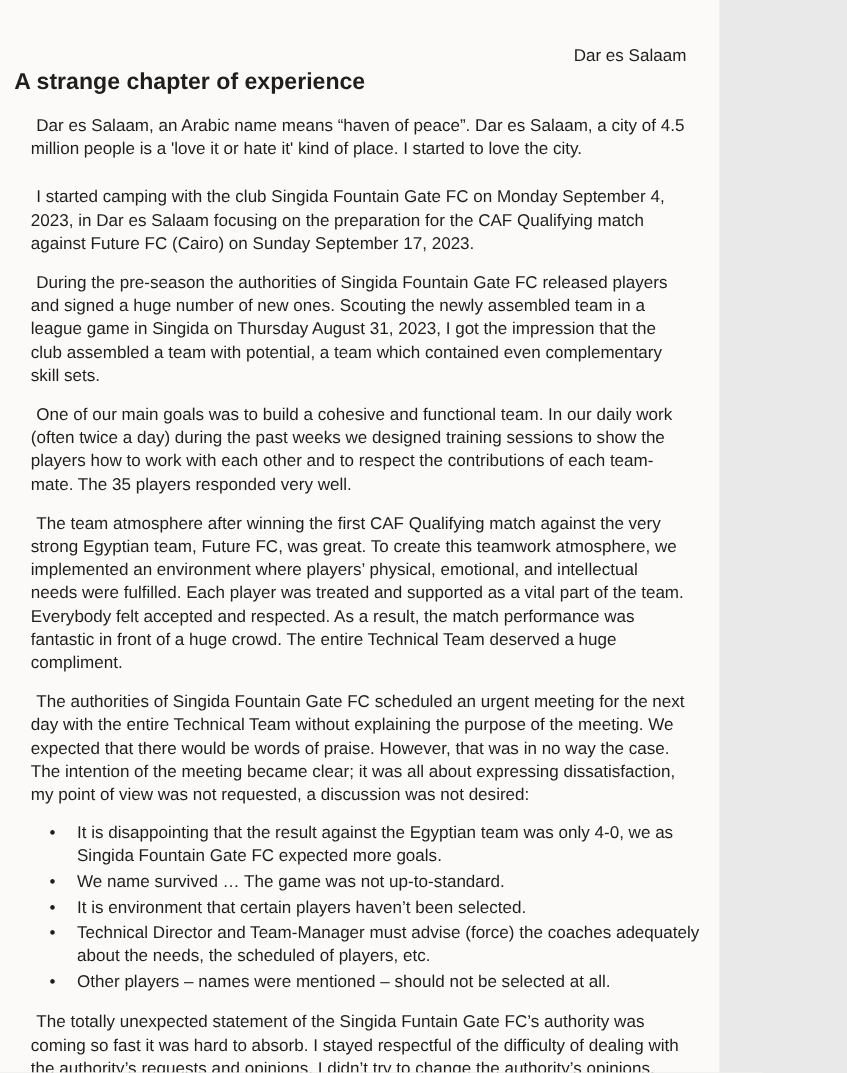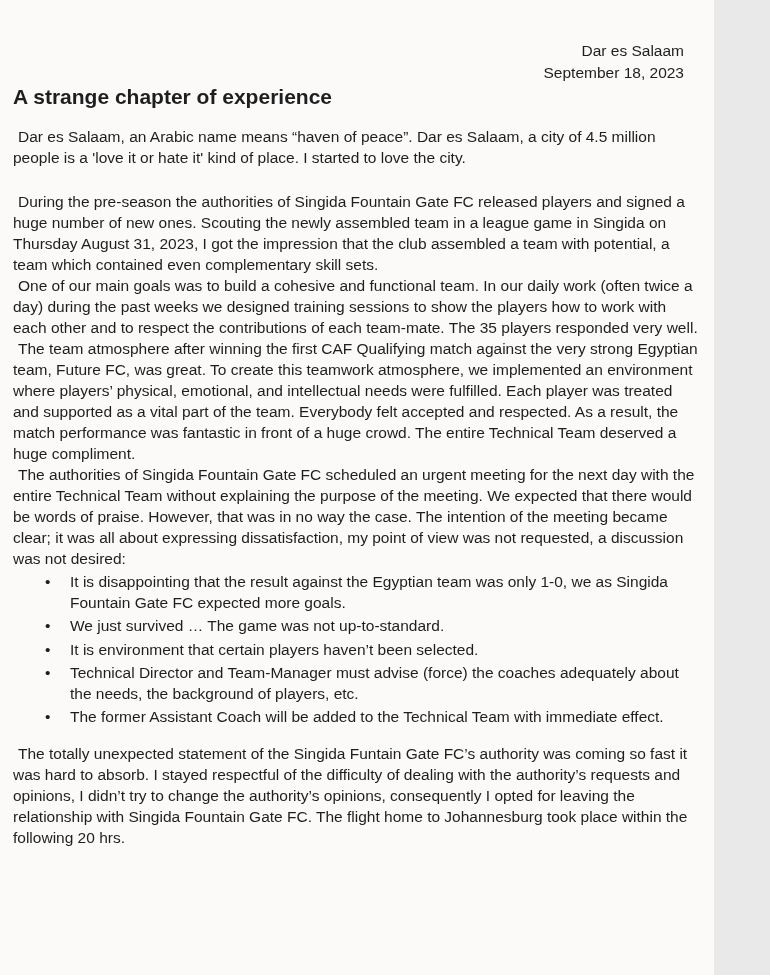--- a/index.html
+++ b/index.html
@@ -2,21 +2,21 @@
 <html><head>
 <meta charset="utf-8">
 <style>
   html, body {
     margin: 0;
     padding: 0;
     background: #e9e9e9;
   }
   .page {
     position: relative;
-    width: 714px;
+    width: 654px;
     height: 975px;
     background: #fbfaf9;
     color: #1e1e1e;
     font-family: "Liberation Sans", sans-serif;
     font-size: 15.5px;
     line-height: 21px;
     box-sizing: border-box;
     padding: 40px 15px 0 13px;
     overflow: hidden;
   }
@@ -27,21 +27,21 @@
   .dateline div {
     line-height: 22px;
   }
   .doc-title {
     margin: 2px 0 0 0;
     font-size: 21px;
     font-weight: bold;
     line-height: 22px;
   }
   p.body-para {
-    margin: 0;
+    margin: 15px;
     text-indent: 5px;
   }
   p.first-para {
     margin-top: 18px;
     margin-bottom: 23px;
   }
   ul.grievance-list {
     list-style: none;
     margin: 3px 0 0 0;
     padding: 0;
@@ -63,35 +63,35 @@
     margin-top: 15px;
   }
 </style>
 </head>
 <body>
 
 <div class="page">
 
   <div class="dateline">
     <div>Dar es Salaam</div>
-    <div>September 18, 2023</div>
   </div>
 
   <h1 class="doc-title">A strange chapter of experience</h1>
 
   <p class="body-para first-para">Dar es Salaam, an Arabic name means “haven of peace”. Dar es Salaam, a city of 4.5 million people is a 'love it or hate it' kind of place. I started to love the city.</p>
 
+  <p class="body-para">I started camping with the club Singida Fountain Gate FC on Monday September 4, 2023, in Dar es Salaam focusing on the preparation for the CAF Qualifying match against Future FC (Cairo) on Sunday September 17, 2023.</p>
   <p class="body-para">During the pre-season the authorities of Singida Fountain Gate FC released players and signed a huge number of new ones. Scouting the newly assembled team in a league game in Singida on Thursday August 31, 2023, I got the impression that the club assembled a team with potential, a team which contained even complementary skill sets.</p>
   <p class="body-para">One of our main goals was to build a cohesive and functional team. In our daily work (often twice a day) during the past weeks we designed training sessions to show the players how to work with each other and to respect the contributions of each team-mate. The 35 players responded very well.</p>
   <p class="body-para">The team atmosphere after winning the first CAF Qualifying match against the very strong Egyptian team, Future FC, was great. To create this teamwork atmosphere, we implemented an environment where players’ physical, emotional, and intellectual needs were fulfilled. Each player was treated and supported as a vital part of the team. Everybody felt accepted and respected. As a result, the match performance was fantastic in front of a huge crowd. The entire Technical Team deserved a huge compliment.</p>
   <p class="body-para">The authorities of Singida Fountain Gate FC scheduled an urgent meeting for the next day with the entire Technical Team without explaining the purpose of the meeting.  We expected that there would be words of praise. However, that was in no way the case. The intention of the meeting became clear; it was all about expressing dissatisfaction, my point of view was not requested, a discussion was not desired:</p>
 
   <ul class="grievance-list">
-    <li>It is disappointing that the result against the Egyptian team was only 1-0, we as Singida Fountain Gate FC expected more goals.</li>
-    <li>We just survived … The game was not up-to-standard.</li>
+    <li>It is disappointing that the result against the Egyptian team was only 4-0, we as Singida Fountain Gate FC expected more goals.</li>
+    <li>We name survived … The game was not up-to-standard.</li>
     <li>It is environment that certain players haven’t been selected.</li>
-    <li>Technical Director and Team-Manager must advise (force) the coaches adequately about the needs, the background of players, etc.</li>
-    <li>The former Assistant Coach will be added to the Technical Team with immediate effect.</li>
+    <li>Technical Director and Team-Manager must advise (force) the coaches adequately about the needs, the scheduled of players, etc.</li>
+    <li>Other players – names were mentioned – should not be selected at all.</li>
   </ul>
 
   <p class="body-para closing-para">The totally unexpected statement of the Singida Funtain Gate FC’s authority was coming so fast it was hard to absorb. I stayed respectful of the difficulty of dealing with the authority’s requests and opinions, I didn’t try to change the authority’s opinions, consequently I opted for leaving the relationship with Singida Fountain Gate FC. The flight home to Johannesburg took place within the following 20 hrs.</p>
 
 </div>
 
 </body></html>

